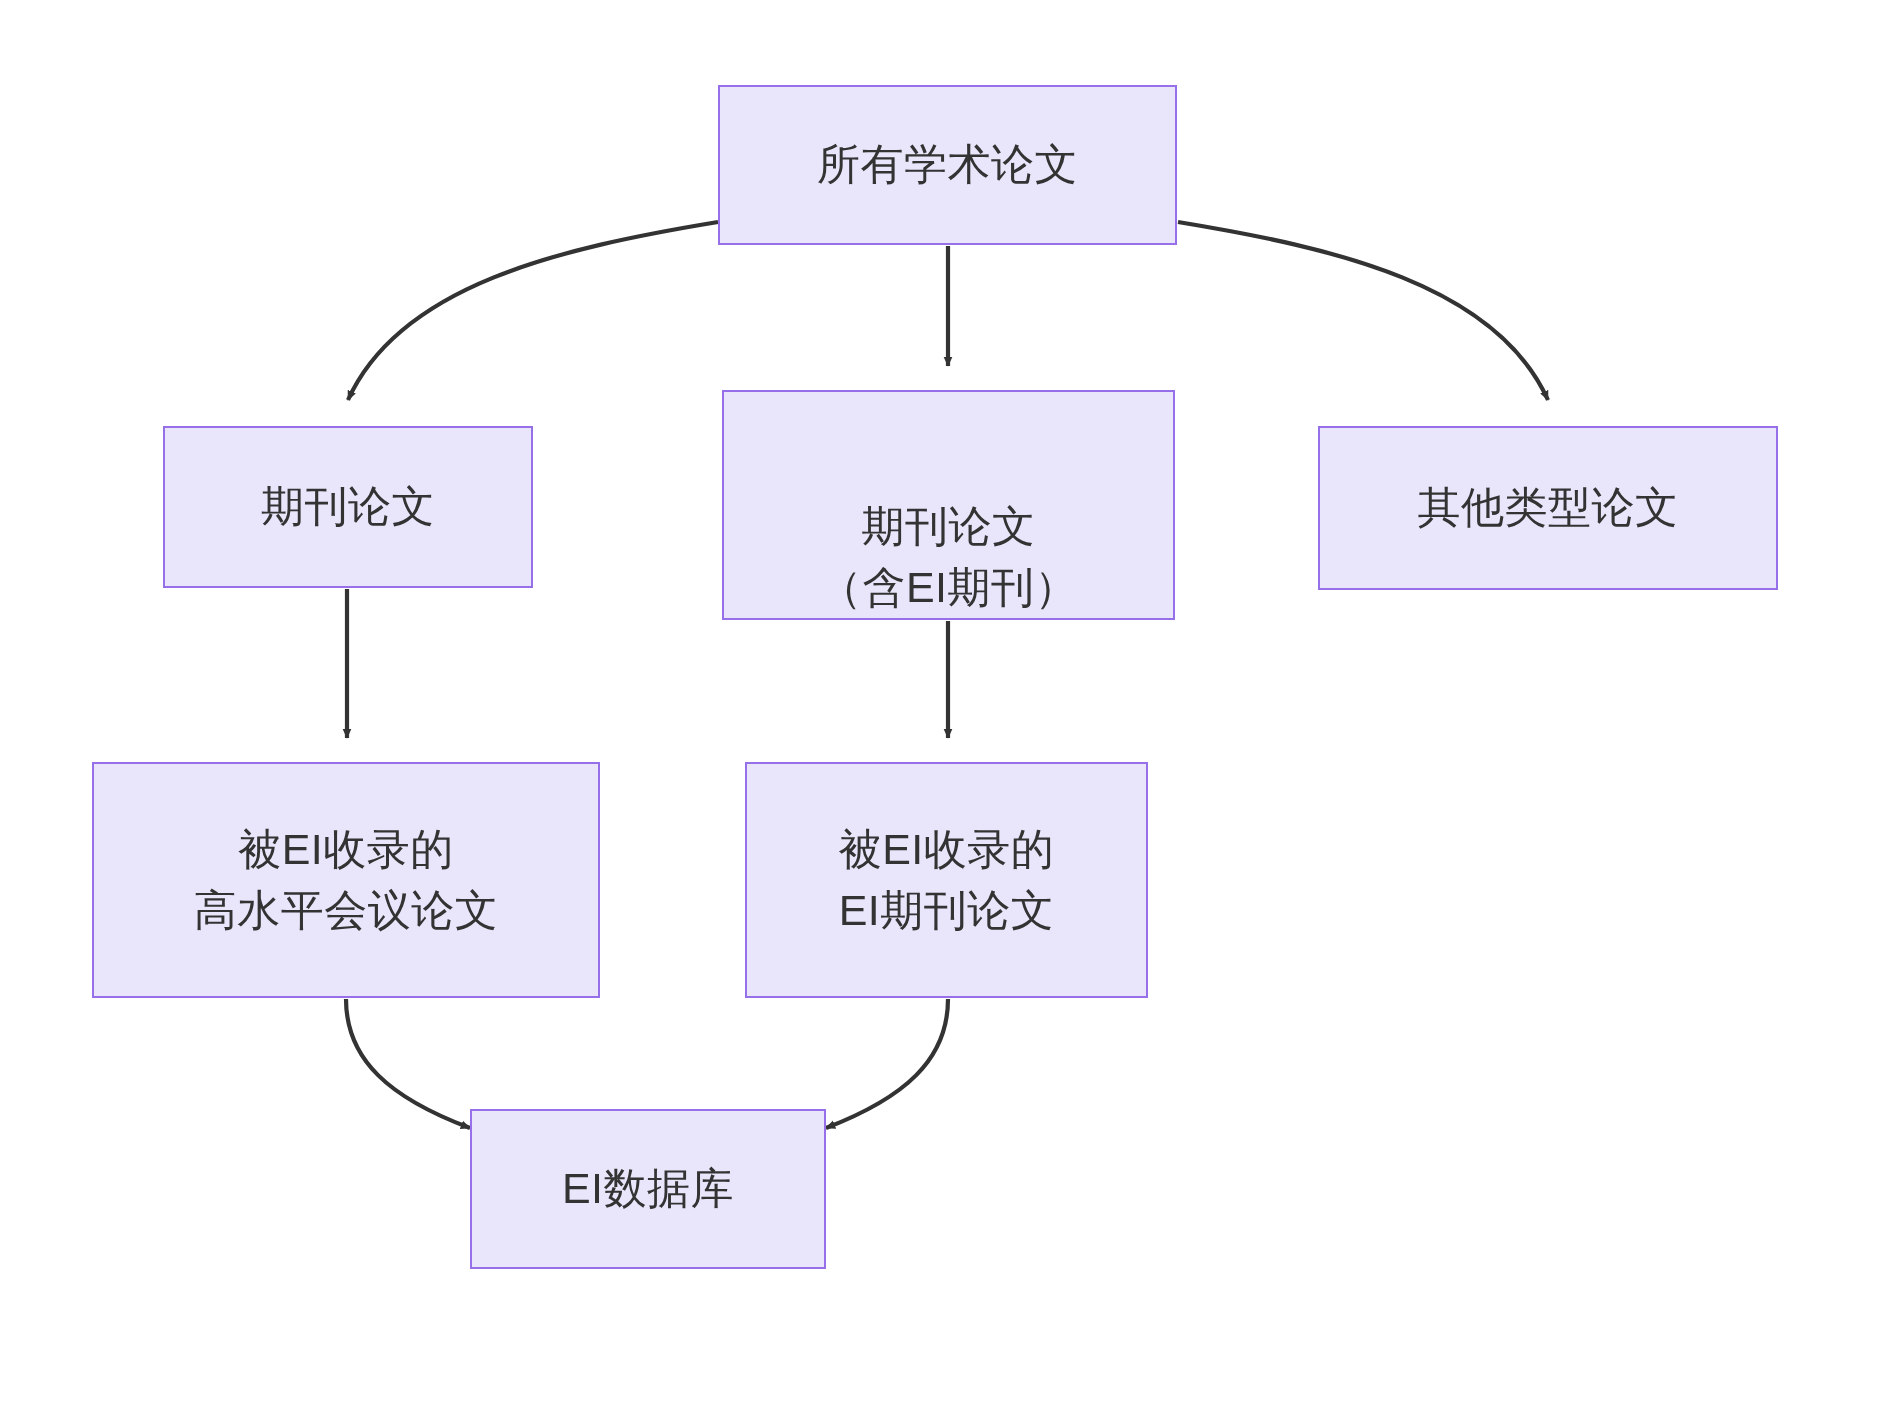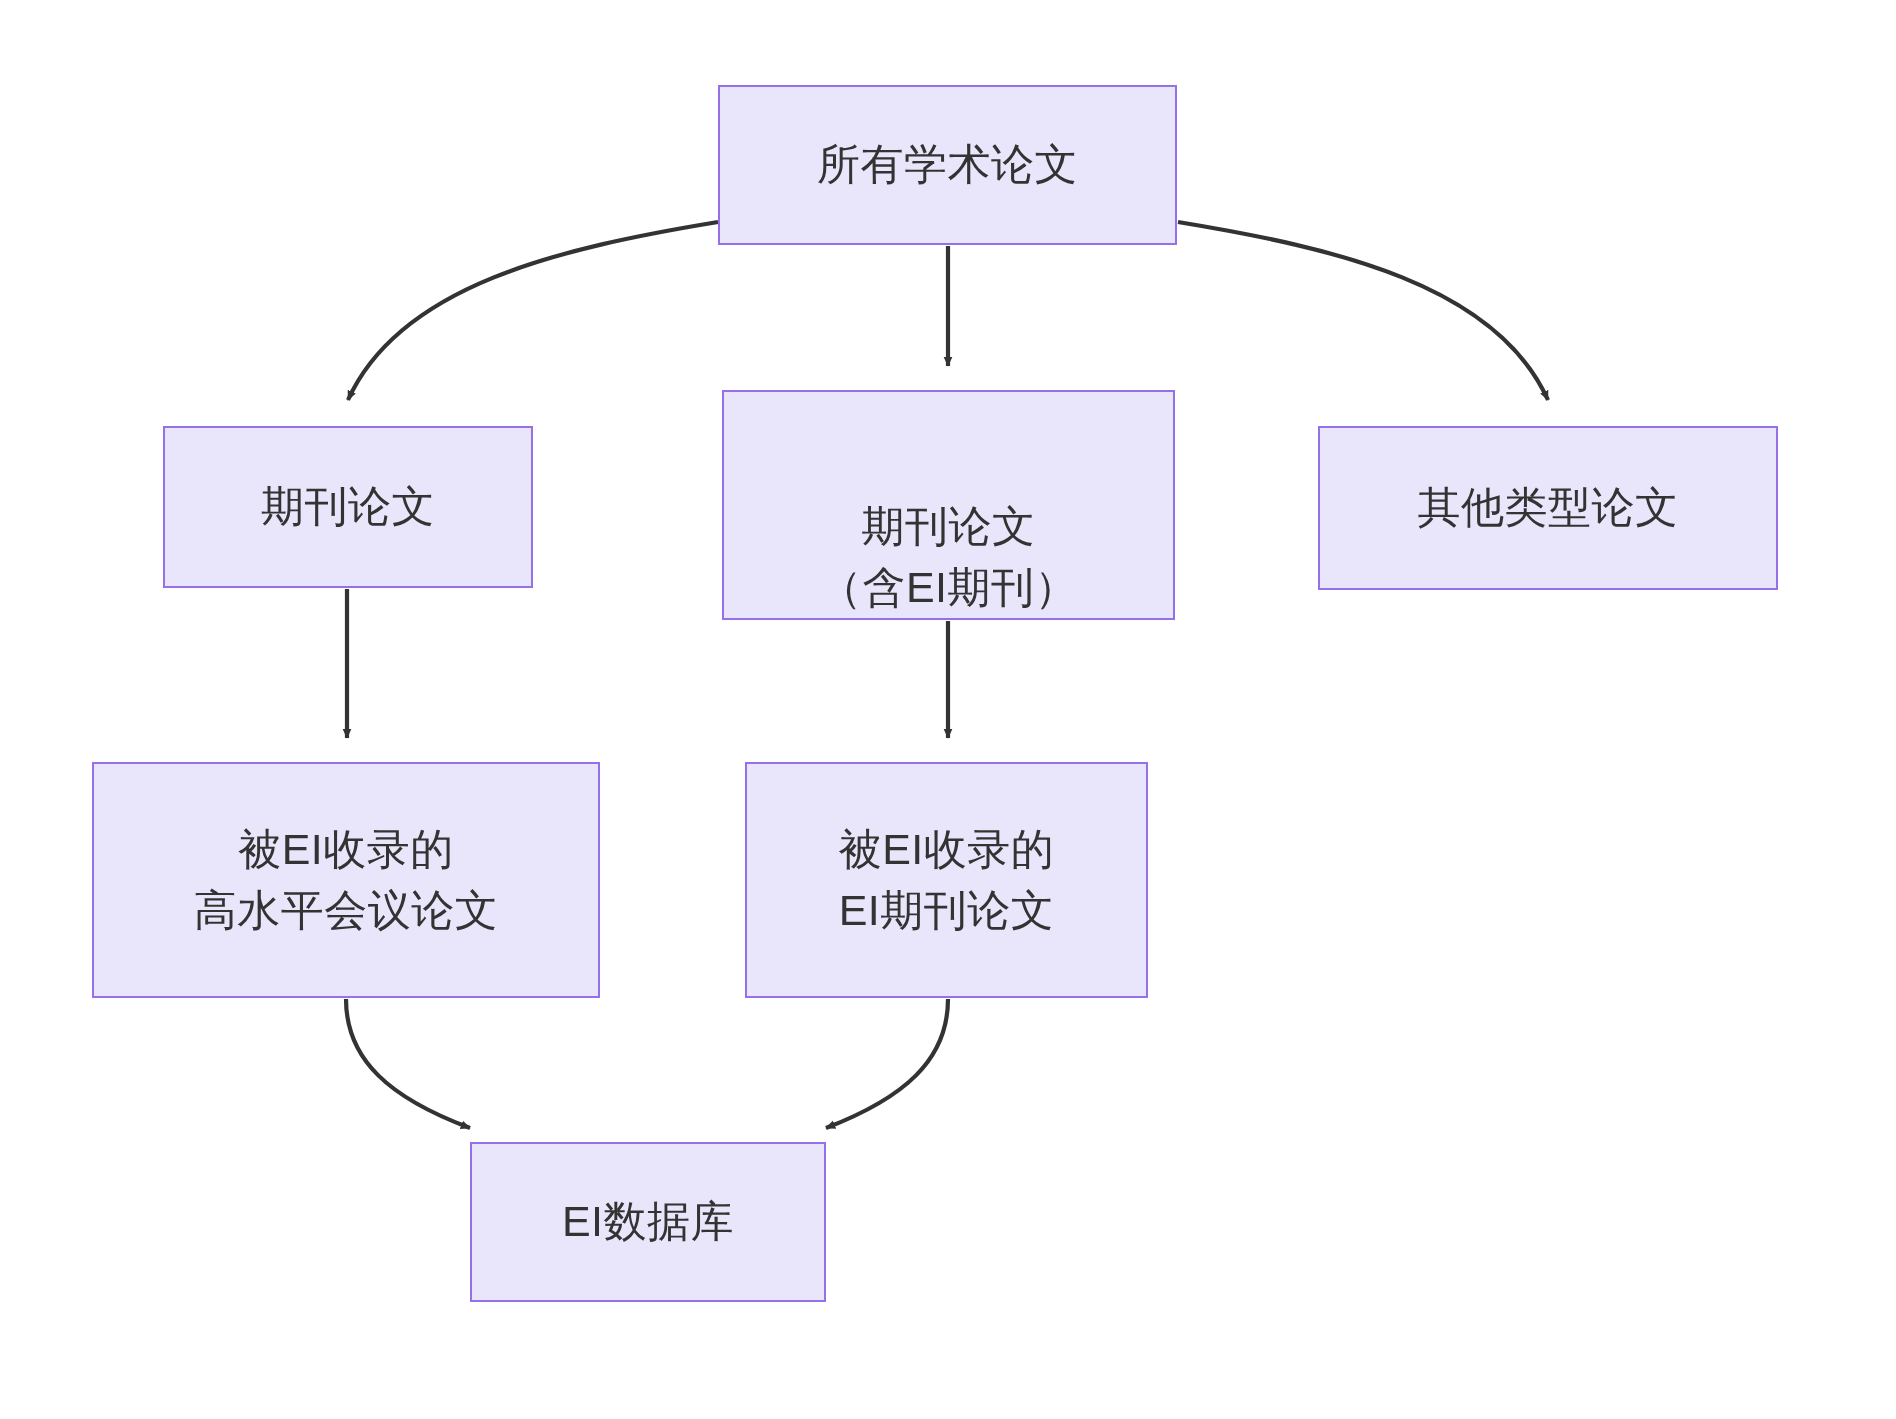--- a/index.html
+++ b/index.html
@@ -44,21 +44,21 @@
     letter-spacing: 0.5px;
     white-space: pre-line;
   }
   
   #node-all-papers     { left: 718px;  top: 85px;   width: 459px; height: 160px; }
   #node-conference     { left: 163px;  top: 426px;  width: 370px; height: 162px; }
   #node-journal        { left: 722px;  top: 390px;  width: 453px; height: 230px; align-items: flex-end; }
   #node-other          { left: 1318px; top: 426px;  width: 460px; height: 164px; }
   #node-ei-conference  { left: 92px;   top: 762px;  width: 508px; height: 236px; }
   #node-ei-journal     { left: 745px;  top: 762px;  width: 403px; height: 236px; }
-  #node-ei-database    { left: 470px;  top: 1142px; width: 356px; height: 160px; }
+  #node-ei-database    { left: 470px;  top: 1109px; width: 356px; height: 160px; }
 </style>
 </head>
 <body>
 
 <div id="canvas">
 
   <svg id="edges" viewBox="0 0 1896 1419" width="1896" height="1419" xmlns="http://www.w3.org/2000/svg">
     <defs>
       <marker id="arrowhead" markerWidth="11" markerHeight="11" refX="9.2" refY="5" orient="auto" markerUnits="userSpaceOnUse">
         <path d="M 0 0.6 L 10 5 L 0 9.4 z" fill="#333333"></path>

